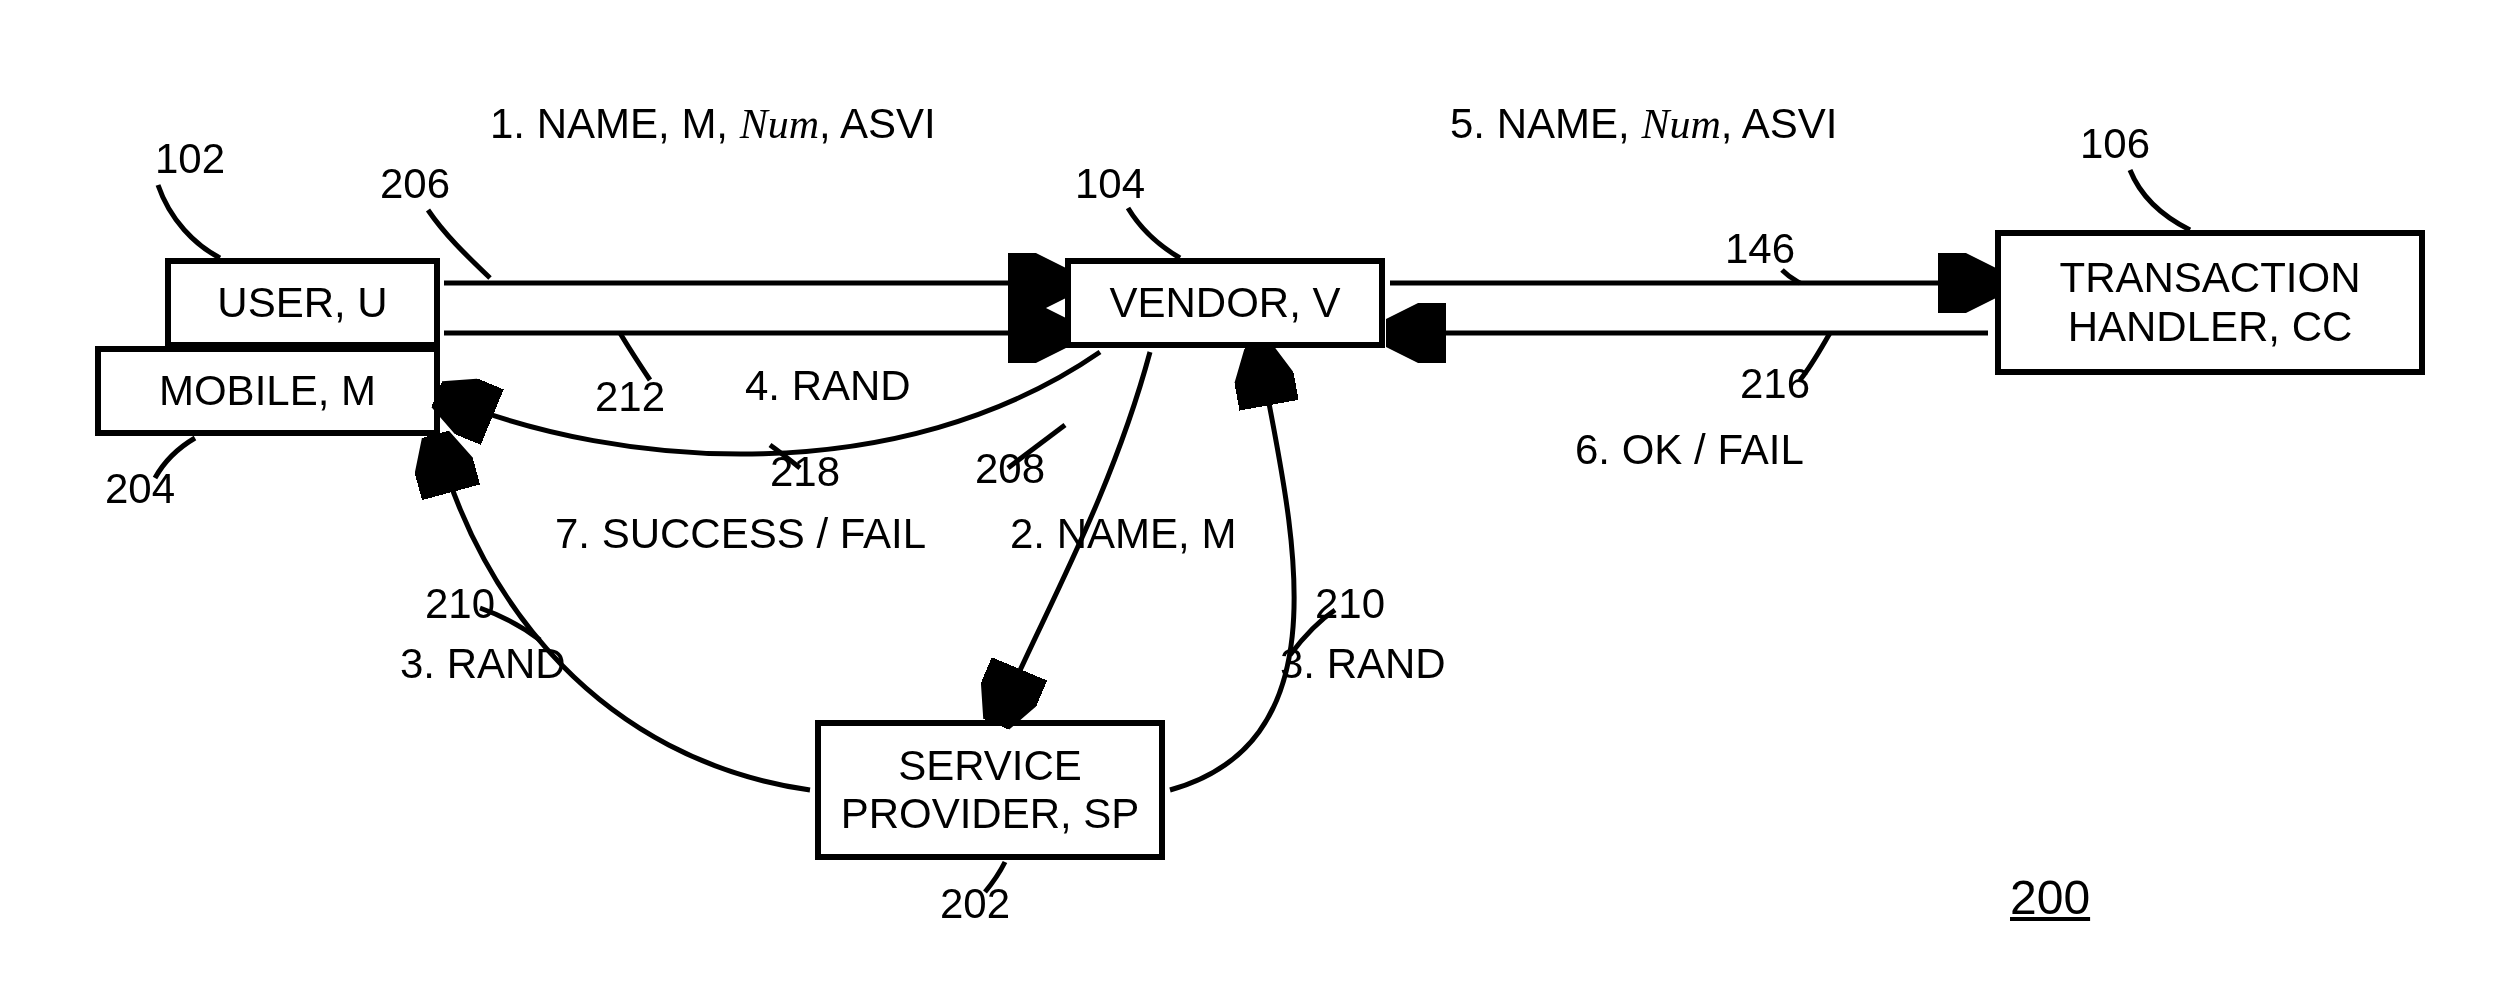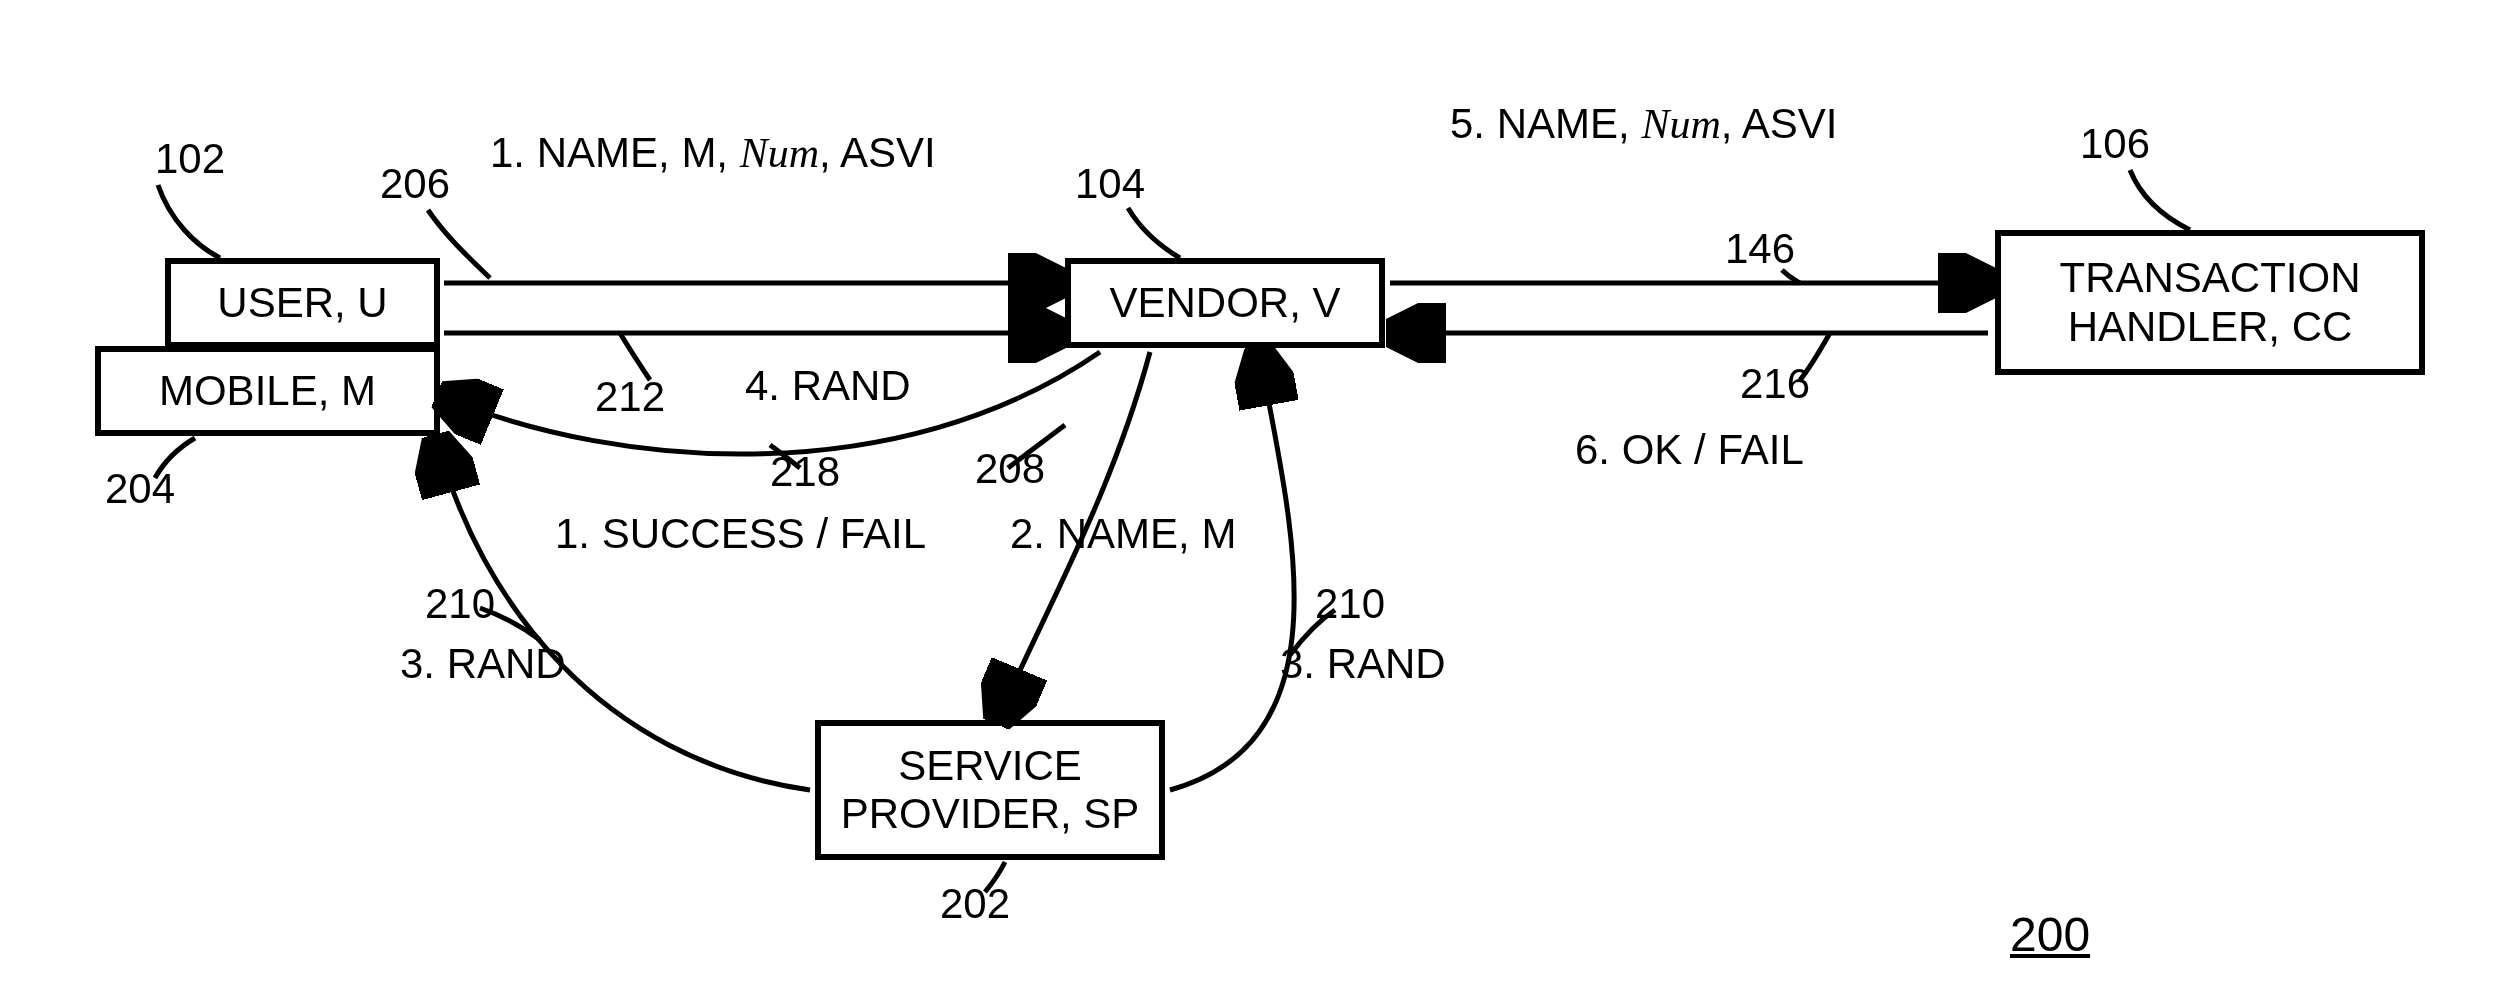--- a/index.html
+++ b/index.html
@@ -35,21 +35,20 @@
     color: #000;
     white-space: nowrap;
   }
   .figref {
     position: absolute;
     font-size: 42px;
     color: #000;
   }
   .figref-underline {
     text-decoration: underline;
-    margin-top: 37px;
   }
   .italic { font-style: italic; font-family: Georgia, 'Times New Roman', serif; }
   svg.overlay {
     position: absolute;
     left: 0;
     top: 0;
     width: 2505px;
     height: 988px;
     pointer-events: none;
   }
@@ -82,33 +81,33 @@
   <div class="box" style="left:1995px; top:230px; width:430px; height:145px; white-space:pre-line;text-align:center;">
     <span>TRANSACTION
 HANDLER, CC</span>
   </div>
 
   <div class="box" style="left:815px; top:720px; width:350px; height:140px; white-space:pre-line;">
     <span>SERVICE
 PROVIDER, SP</span>
   </div>
 
-  <div class="label" style="left:490px; top:100px;margin-top:29px;">
+  <div class="label" style="left:490px; top:100px;">
     <span>1. NAME, M, </span><span class="italic">Num</span><span>,  ASVI</span>
   </div>
 
   <div class="label" style="left:1450px; top:100px;">
     <span>5. NAME, </span><span class="italic">Num</span><span>,  ASVI</span>
   </div>
 
   <div class="label" style="left:745px; top:362px;">4. RAND</div>
 
   <div class="label" style="left:1575px; top:426px;">6. OK / FAIL</div>
 
-  <div class="label" style="left:555px; top:510px;">1. SUCCESS / FAIL</div>
+  <div class="label" style="left:555px; top:510px;">7. SUCCESS / FAIL</div>
 
   <div class="label" style="left:1010px; top:510px;">2. NAME, M</div>
 
   <div class="label" style="left:400px; top:640px;">3. RAND</div>
 
   <div class="label" style="left:1280px; top:640px;">3. RAND</div>
 
   <div class="figref" style="left:113px; top:135px;margin-left:42px;">102</div>
   <div class="figref" style="left:380px; top:160px;">206</div>
   <div class="figref" style="left:1075px; top:160px;">104</div>

